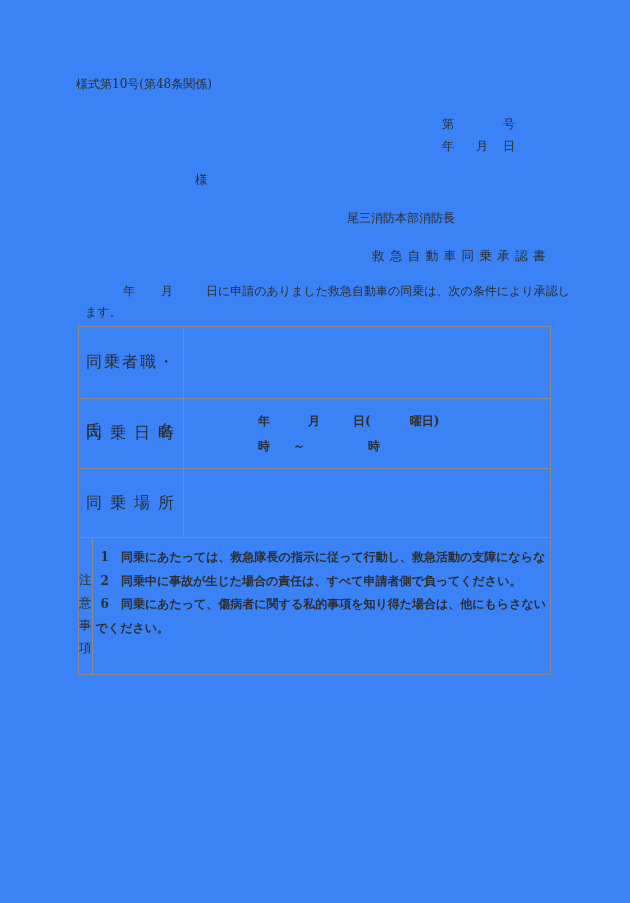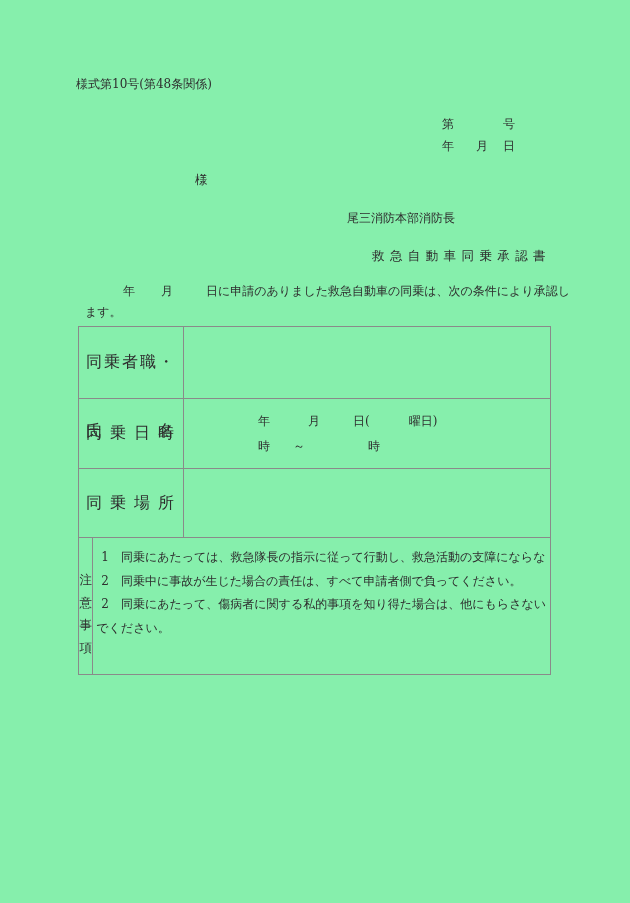--- a/index.html
+++ b/index.html
@@ -4,21 +4,21 @@
 <style>
   html, body {
     margin: 0;
     padding: 0;
     background: #fcfcfc;
   }
   .page {
     position: relative;
     width: 630px;
     height: 903px;
-    background: #86efac;
+    background: #3b82f6;
     color: #2e2e2e;
     font-family: "DejaVu Serif", "Liberation Serif", serif;
     font-size: 12px;
     overflow: hidden;
   }
   .abs { position: absolute; white-space: nowrap; }
 
   .form-no   { left: 76px;  top: 75px;  line-height: 18px; }
   .doc-no    { left: 442px; top: 114px; line-height: 20px; text-align: center; }
   .doc-date  { left: 442px; top: 136px; line-height: 20px; }
@@ -66,21 +66,21 @@
     border-right: 1.5px solid #8a8a8a;
     padding: 0 9px 0 7px;
     font-size: 16px;
     text-align: justify;
     text-align-last: justify;
   }
   .r1 .lcell { line-height: 69px; }
   .r2 .lcell { line-height: 68px; }
   .r3 .lcell { line-height: 67px; }
 
-  .ccell { flex: 1; box-sizing: border-box; }
+  .ccell { flex: 1; box-sizing: border-box; font-weight: bold; }
 
   .r2 .ccell {
     display: flex;
     flex-direction: column;
     justify-content: center;
   }
   .dt-line { line-height: 25px; white-space: nowrap; }
 
   .vlabel {
     box-sizing: border-box;
@@ -157,19 +157,19 @@
     <div class="trow r4">
       <div class="vlabel">
         <span>注</span>
         <span>意</span>
         <span>事</span>
         <span>項</span>
       </div>
       <div class="ccell notes">
         <div class="note-line num">1　同乗にあたっては、救急隊長の指示に従って行動し、救急活動の支障にならな</div>
         <div class="note-line num">2　同乗中に事故が生じた場合の責任は、すべて申請者側で負ってください。</div>
-        <div class="note-line num">2　同乗にあたって、傷病者に関する私的事項を知り得た場合は、他にもらさない</div>
+        <div class="note-line num">6　同乗にあたって、傷病者に関する私的事項を知り得た場合は、他にもらさない</div>
         <div class="note-line cont">でください。</div>
       </div>
     </div>
 
   </div>
 </div>
 
 </body></html>

